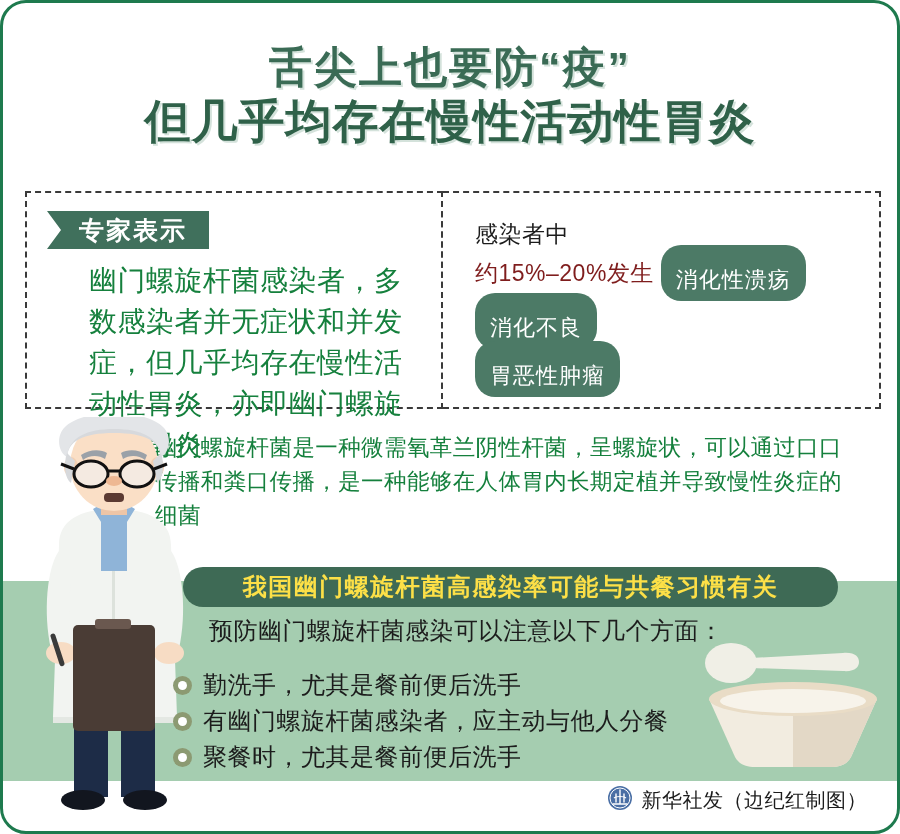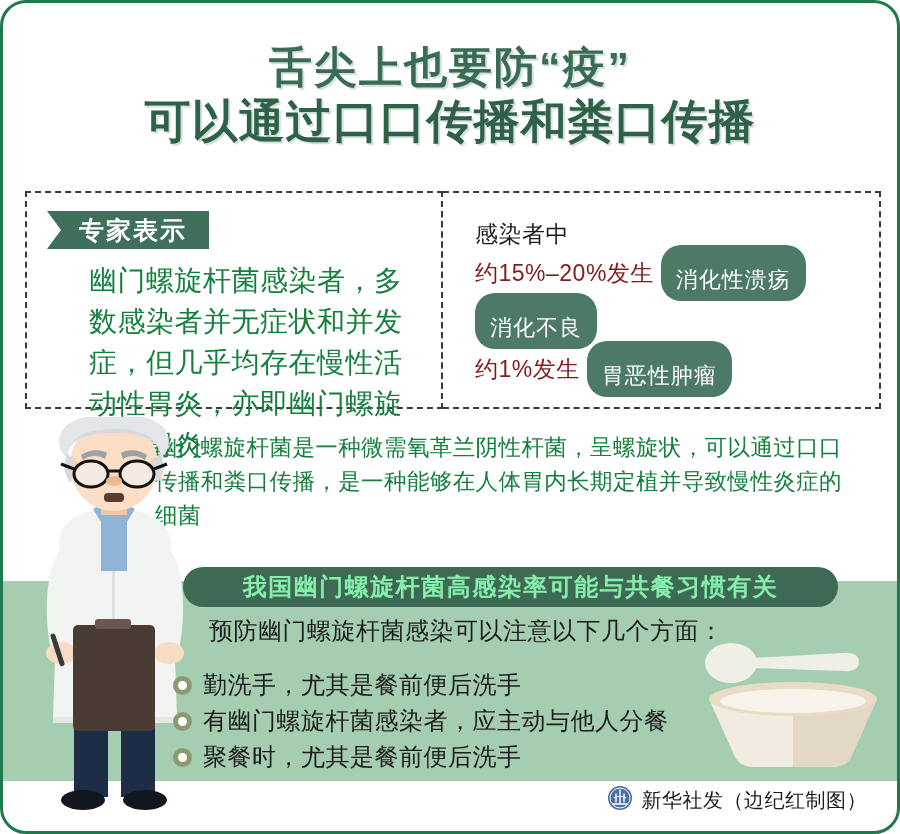--- a/index.html
+++ b/index.html
@@ -144,21 +144,21 @@
     z-index: 4;
   }
 
   
   .banner {
     position: absolute;
     left: 180px; top: 564px;
     width: 655px; height: 40px;
     background: #3e6a55;
     border-radius: 20px;
-    color: #86efac;
+    color: #fde047;
     font-size: 24px;
     font-weight: bold;
     letter-spacing: 1.5px;
     display: flex;
     align-items: center;
     justify-content: center;
     z-index: 6;
   }
 
   
@@ -225,21 +225,21 @@
 </style>
 </head>
 <body>
 
 <div id="poster">
 
   <div class="band-mint"></div>
 
   <div class="title-block">
     <div class="title-line1">舌尖上也要防“疫”</div>
-    <div class="title-line2">可以通过口口传播和粪口传播</div>
+    <div class="title-line2">但几乎均存在慢性活动性胃炎</div>
   </div>
 
   <div class="boxes">
 
     <div class="dbox left">
       <div class="expert-tag">专家表示</div>
       <div class="expert-body">幽门螺旋杆菌感染者，多数感染者并无症状和并发症，但几乎均存在慢性活动性胃炎，亦即幽门螺旋杆菌胃炎</div>
     </div>
 
     <div class="dbox right">
@@ -249,21 +249,20 @@
         <div class="stat-row">
           <span class="stat-text">约15%–20%发生</span>
           <span class="stat-pill">消化性溃疡</span>
         </div>
 
         <div class="stat-row">
           <span class="stat-pill">消化不良</span>
         </div>
 
         <div class="stat-row">
-          <span class="stat-text">约1%发生</span>
           <span class="stat-pill">胃恶性肿瘤</span>
         </div>
 
       </div>
     </div>
   </div>
 
   <div class="desc">幽门螺旋杆菌是一种微需氧革兰阴性杆菌，呈螺旋状，可以通过口口传播和粪口传播，是一种能够在人体胃内长期定植并导致慢性炎症的细菌</div>
 
   <div class="banner">我国幽门螺旋杆菌高感染率可能与共餐习惯有关</div>

